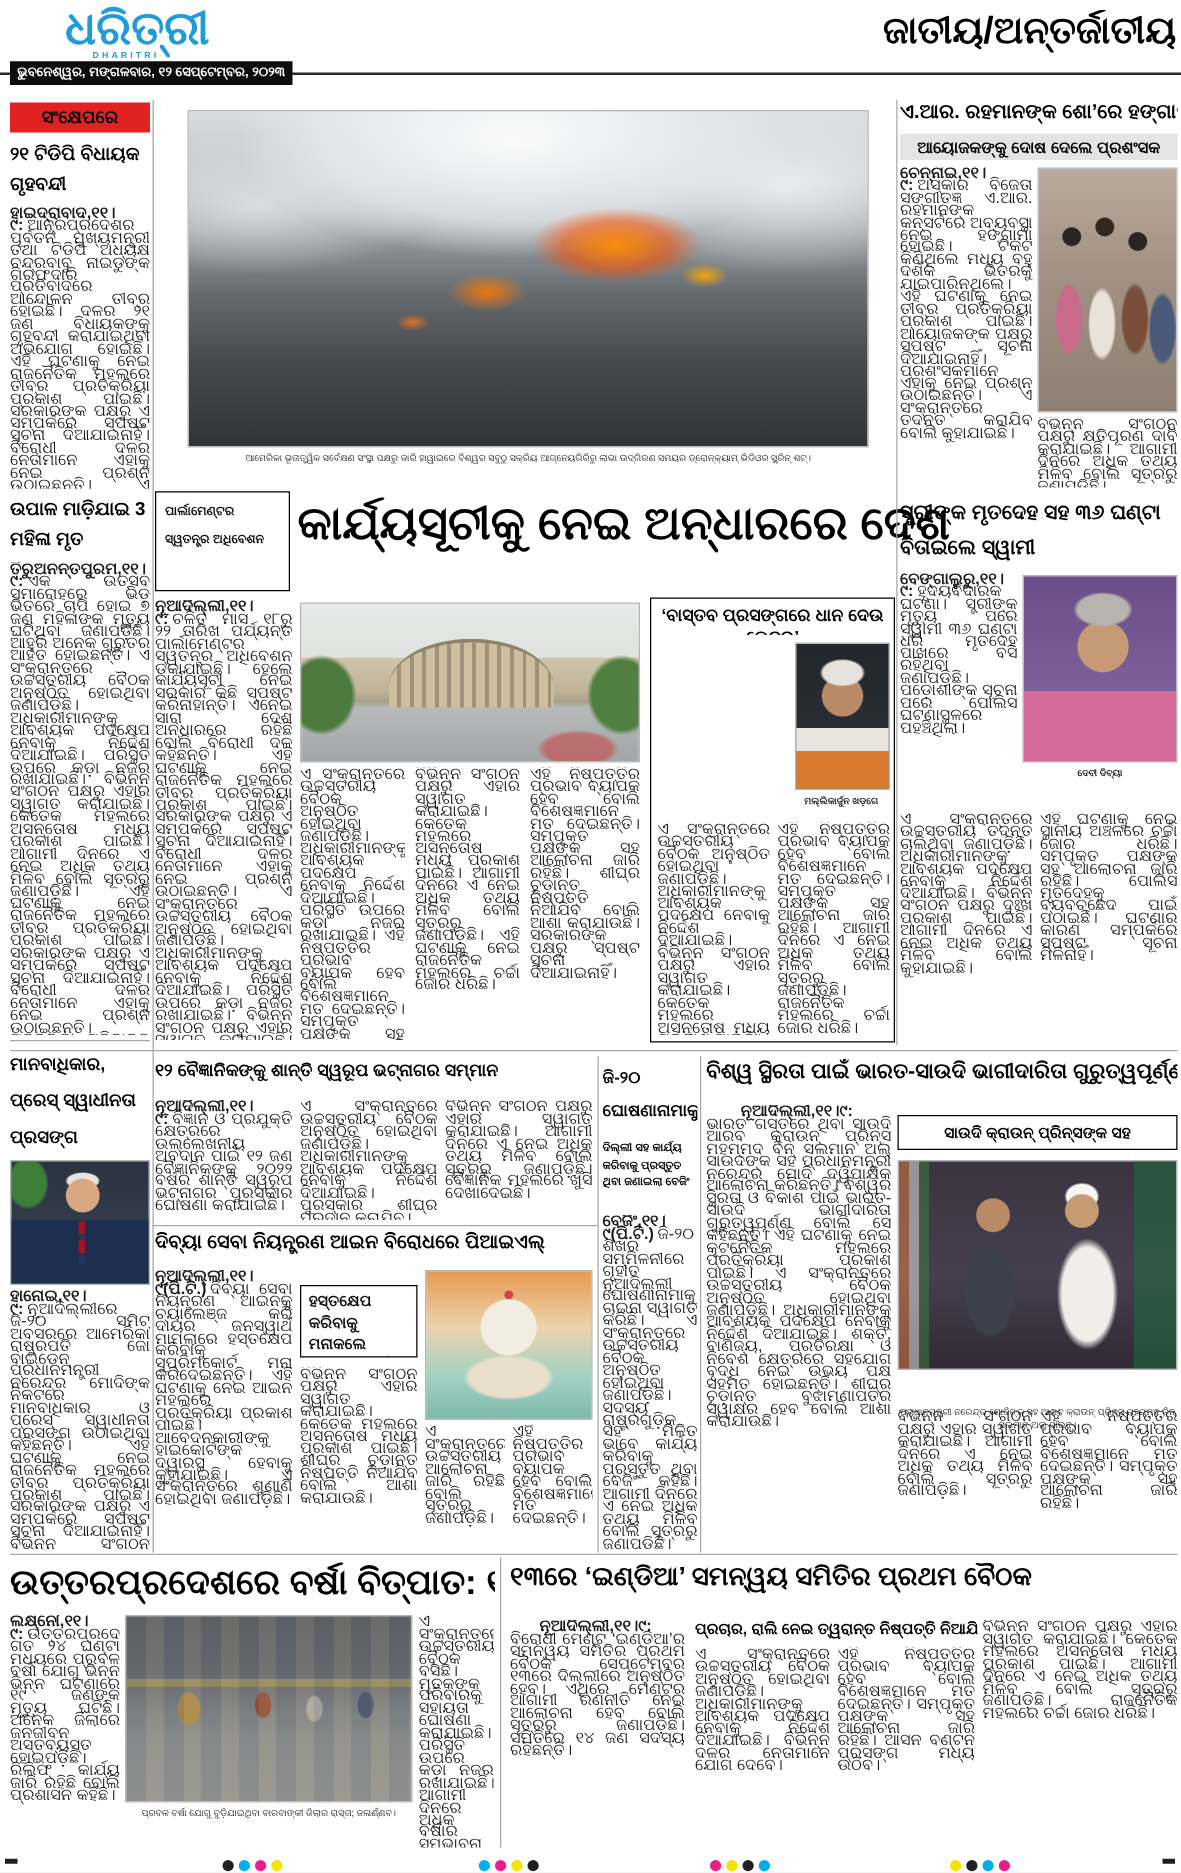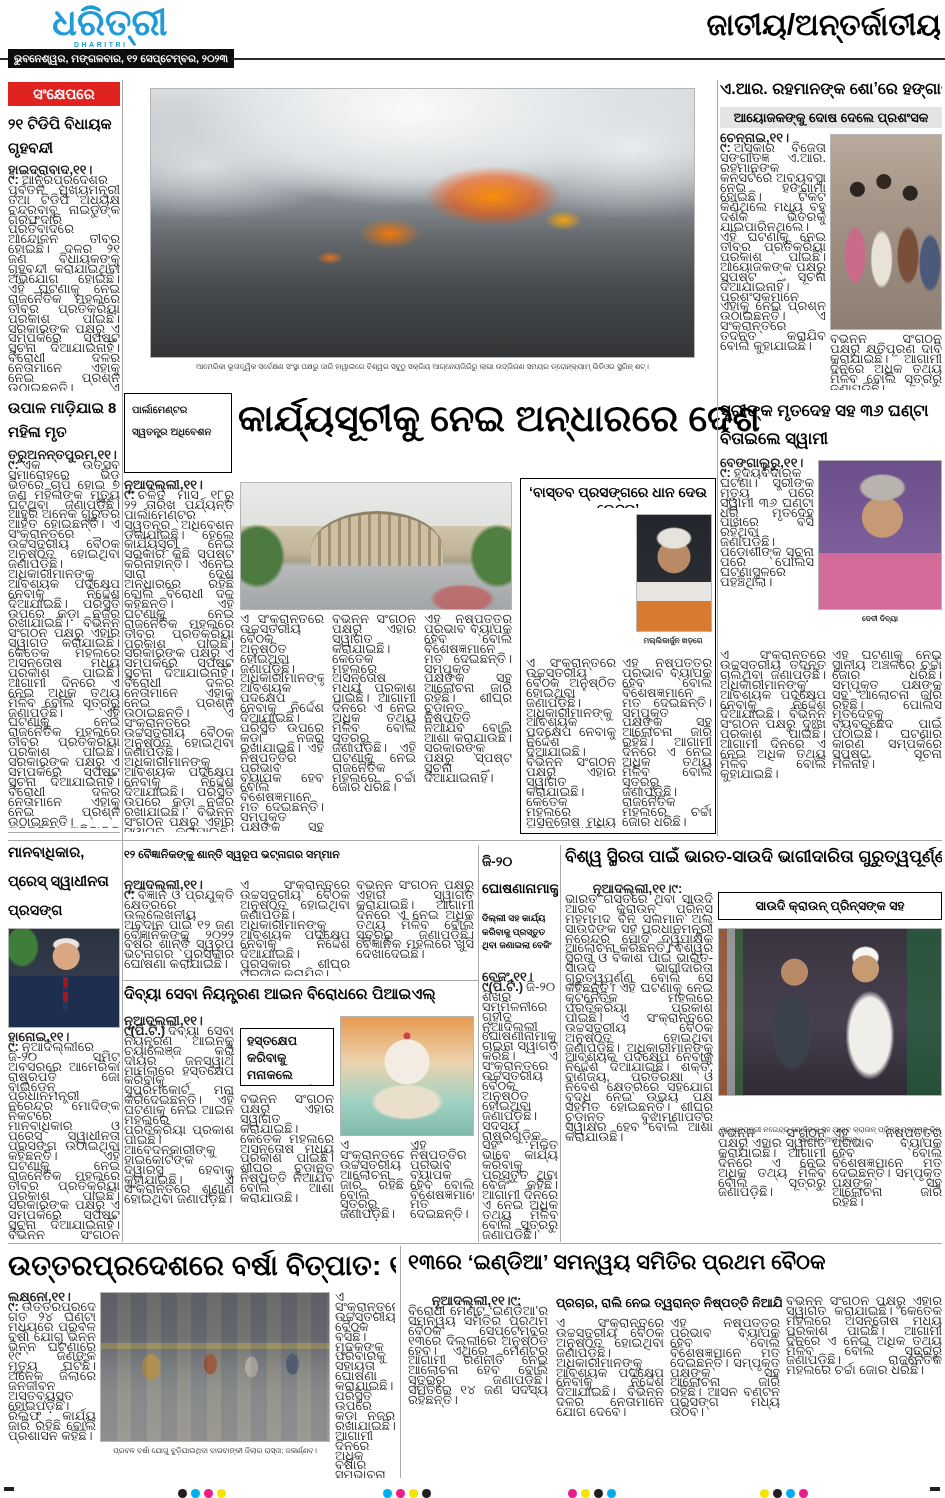--- a/index.html
+++ b/index.html
@@ -22,28 +22,28 @@
 <body>
 
 <div class="page">
 
   <div class="abs" style="left:52px;top:2px;font-size:37px;font-weight:bold;color:#1f9bd7;">ଧରିତ୍ରୀ</div>
   <div class="abs" style="left:74px;top:41px;font-size:7px;font-weight:bold;letter-spacing:2.5px;color:#1f9bd7;">DHARITRI</div>
   <div class="abs hr" style="left:0;top:58px;width:945px;height:2px;background:#2b2b2b;"></div>
   <div class="abs" style="left:8px;top:49px;width:226px;height:19px;background:#0d0d0d;color:#fff;font-size:10.5px;font-weight:bold;text-align:center;line-height:19px;overflow:hidden;">ଭୁବନେଶ୍ୱର, ମଙ୍ଗଳବାର, ୧୨ ସେପ୍ଟେମ୍ବର, ୨୦୨୩</div>
   <div class="abs hl" style="right:4px;top:8px;width:480px;font-size:30px;text-align:right;">ଜାତୀୟ/ଅନ୍ତର୍ଜାତୀୟ</div>
 
-  <div class="abs" style="left:8px;top:82px;width:112px;height:24px;background:#e02321;color:#ffffff;font-weight:bold;font-size:14.5px;text-align:center;line-height:24px;overflow:hidden;">ସଂକ୍ଷେପରେ</div>
+  <div class="abs" style="left:8px;top:82px;width:112px;height:24px;background:#e02321;color:#000000;font-weight:bold;font-size:14.5px;text-align:center;line-height:24px;overflow:hidden;">ସଂକ୍ଷେପରେ</div>
 
   <div class="abs hl" style="left:8px;top:112px;width:112px;height:50px;font-size:15px;line-height:24px;">୨୧ ଟିଡିପି ବିଧାୟକ ଗୃହବନ୍ଦୀ</div>
   <div class="abs body" style="left:8px;top:165px;width:112px;height:226px;">
     <span class="dl">ହାଇଦ୍ରାବାଦ,୧୧।୯:</span><span>ଆନ୍ଧ୍ରପ୍ରଦେଶର ପୂର୍ବତନ ମୁଖ୍ୟମନ୍ତ୍ରୀ ତଥା ଟିଡିପି ଅଧ୍ୟକ୍ଷ ଚନ୍ଦ୍ରବାବୁ ନାଇଡୁଙ୍କ ଗିରଫଦାରି ପ୍ରତିବାଦରେ ଆନ୍ଦୋଳନ ତୀବ୍ର ହୋଇଛି। ଦଳର ୨୧ ଜଣ ବିଧାୟକଙ୍କୁ ଗୃହବନ୍ଦୀ କରାଯାଇଥିବା ଅଭିଯୋଗ ହୋଇଛି। ଏହି ଘଟଣାକୁ ନେଇ ରାଜନୈତିକ ମହଲରେ ତୀବ୍ର ପ୍ରତିକ୍ରିୟା ପ୍ରକାଶ ପାଇଛି। ସରକାରଙ୍କ ପକ୍ଷରୁ ଏ ସମ୍ପର୍କରେ ସ୍ପଷ୍ଟ ସୂଚନା ଦିଆଯାଇନାହିଁ। ବିରୋଧୀ ଦଳର ନେତାମାନେ ଏହାକୁ ନେଇ ପ୍ରଶ୍ନ ଉଠାଇଛନ୍ତି। ଏ ସଂକ୍ରାନ୍ତରେ ଉଚ୍ଚସ୍ତରୀୟ ବୈଠକ ଅନୁଷ୍ଠିତ ହୋଇଥିବା ଜଣାପଡ଼ିଛି। ଅଧିକାରୀମାନଙ୍କୁ ଆବଶ୍ୟକ ପଦକ୍ଷେପ ନେବାକୁ ନିର୍ଦ୍ଦେଶ ଦିଆଯାଇଛି। ପରିସ୍ଥିତି ଉପରେ କଡ଼ା ନଜର ରଖାଯାଇଛି।</span>
   </div>
 
-  <div class="abs hl" style="left:8px;top:396px;width:112px;height:50px;font-size:15px;line-height:24px;">ଉପାଳ ମାଡ଼ିଯାଇ 8 ମହିଳା ମୃତ</div>
+  <div class="abs hl" style="left:8px;top:396px;width:112px;height:50px;font-size:15px;line-height:24px;">ଉପାଳ ମାଡ଼ିଯାଇ 3 ମହିଳା ମୃତ</div>
   <div class="abs body" style="left:8px;top:450px;width:112px;height:378px;">
     <span class="dl">ତିରୁଅନନ୍ତପୁରମ,୧୧।୯:</span><span>ଏକ ଉତ୍ସବ ସମାରୋହରେ ଭିଡ଼ ଭିତରେ ଚାପି ହୋଇ ୭ ଜଣ ମହିଳାଙ୍କ ମୃତ୍ୟୁ ଘଟିଥିବା ଜଣାପଡ଼ିଛି। ଆହୁରି ଅନେକ ଗୁରୁତର ଆହତ ହୋଇଛନ୍ତି। ଏ ସଂକ୍ରାନ୍ତରେ ଉଚ୍ଚସ୍ତରୀୟ ବୈଠକ ଅନୁଷ୍ଠିତ ହୋଇଥିବା ଜଣାପଡ଼ିଛି। ଅଧିକାରୀମାନଙ୍କୁ ଆବଶ୍ୟକ ପଦକ୍ଷେପ ନେବାକୁ ନିର୍ଦ୍ଦେଶ ଦିଆଯାଇଛି। ପରିସ୍ଥିତି ଉପରେ କଡ଼ା ନଜର ରଖାଯାଇଛି। ବିଭିନ୍ନ ସଂଗଠନ ପକ୍ଷରୁ ଏହାର ସ୍ୱାଗତ କରାଯାଇଛି। କେତେକ ମହଲରେ ଅସନ୍ତୋଷ ମଧ୍ୟ ପ୍ରକାଶ ପାଇଛି। ଆଗାମୀ ଦିନରେ ଏ ନେଇ ଅଧିକ ତଥ୍ୟ ମିଳିବ ବୋଲି ସୂତ୍ରରୁ ଜଣାପଡ଼ିଛି। ଏହି ଘଟଣାକୁ ନେଇ ରାଜନୈତିକ ମହଲରେ ତୀବ୍ର ପ୍ରତିକ୍ରିୟା ପ୍ରକାଶ ପାଇଛି। ସରକାରଙ୍କ ପକ୍ଷରୁ ଏ ସମ୍ପର୍କରେ ସ୍ପଷ୍ଟ ସୂଚନା ଦିଆଯାଇନାହିଁ। ବିରୋଧୀ ଦଳର ନେତାମାନେ ଏହାକୁ ନେଇ ପ୍ରଶ୍ନ ଉଠାଇଛନ୍ତି। ମୃତକଙ୍କ ପରିବାରକୁ ସହାୟତା ଘୋଷଣା କରାଯାଇଛି।</span>
   </div>
 
   <div class="abs hr" style="left:8px;top:832px;width:112px;"></div>
 
   <div class="abs hl" style="left:8px;top:838px;width:112px;height:88px;font-size:14.5px;line-height:29px;">ମାନବାଧିକାର, ପ୍ରେସ୍ ସ୍ୱାଧୀନତା ପ୍ରସଙ୍ଗ ଉଠାଇଥିଲେ ବାଇଡେନ୍</div>
   <div class="abs photo" style="left:8px;top:928px;width:112px;height:100px;background:
       radial-gradient(circle 13px at 52% 28%,#d9a883 0 13px,transparent 14px),
       radial-gradient(ellipse 20px 10px at 52% 16%,#e8e3de 0 60%,transparent 70%),
@@ -126,21 +126,21 @@
       radial-gradient(ellipse 34px 20px at 52% 18%, #b9b3ad 0 60%, transparent 70%),
       radial-gradient(circle 20px at 52% 38%, #c59a74 0 20px, transparent 21px),
       linear-gradient(180deg, transparent 0 62%, #d46a9a 62% 100%),
       linear-gradient(180deg, #6b4f8a 0%, #7d5f9a 60%, #5d4478 100%);"></div>
   <div class="abs cap" style="left:818px;top:614px;width:124px;text-align:center;font-weight:bold;">ଦେବୀ ଦିବ୍ୟା</div>
   <div class="abs body" style="left:720px;top:650px;width:106px;height:184px;">ଏ ସଂକ୍ରାନ୍ତରେ ଉଚ୍ଚସ୍ତରୀୟ ତଦନ୍ତ ଚାଲିଥିବା ଜଣାପଡ଼ିଛି। ଅଧିକାରୀମାନଙ୍କୁ ଆବଶ୍ୟକ ପଦକ୍ଷେପ ନେବାକୁ ନିର୍ଦ୍ଦେଶ ଦିଆଯାଇଛି। ବିଭିନ୍ନ ସଂଗଠନ ପକ୍ଷରୁ ଦୁଃଖ ପ୍ରକାଶ ପାଇଛି। ଆଗାମୀ ଦିନରେ ଏ ନେଇ ଅଧିକ ତଥ୍ୟ ମିଳିବ ବୋଲି କୁହାଯାଇଛି।</div>
   <div class="abs body" style="left:832px;top:650px;width:110px;height:184px;">ଏହି ଘଟଣାକୁ ନେଇ ସ୍ଥାନୀୟ ଅଞ୍ଚଳରେ ଚର୍ଚ୍ଚା ଜୋର ଧରିଛି। ସମ୍ପୃକ୍ତ ପକ୍ଷଙ୍କ ସହ ଆଲୋଚନା ଜାରି ରହିଛି। ପୋଲିସ ମୃତଦେହକୁ ବ୍ୟବଚ୍ଛେଦ ପାଇଁ ପଠାଇଛି। ଘଟଣାର କାରଣ ସମ୍ପର୍କରେ ସ୍ପଷ୍ଟ ସୂଚନା ମିଳିନାହିଁ।</div>
 
   <div class="abs hr" style="left:8px;top:840px;width:934px;"></div>
 
-  <div class="abs hl nowrap" style="left:124px;top:848px;width:352px;height:26px;font-size:11px;">୧୨ ବୈଜ୍ଞାନିକଙ୍କୁ ଶାନ୍ତି ସ୍ୱରୂପ ଭଟ୍ନାଗର ସମ୍ମାନ</div>
+  <div class="abs hl nowrap" style="left:124px;top:848px;width:352px;height:26px;font-size:14px;">୧୨ ବୈଜ୍ଞାନିକଙ୍କୁ ଶାନ୍ତି ସ୍ୱରୂପ ଭଟ୍ନାଗର ସମ୍ମାନ</div>
   <div class="abs body" style="left:124px;top:880px;width:110px;height:96px;">
     <span class="dl">ନୂଆଦିଲ୍ଲୀ,୧୧।୯:</span><span>ବିଜ୍ଞାନ ଓ ପ୍ରଯୁକ୍ତି କ୍ଷେତ୍ରରେ ଉଲ୍ଲେଖନୀୟ ଅବଦାନ ପାଇଁ ୧୨ ଜଣ ବୈଜ୍ଞାନିକଙ୍କୁ ୨୦୨୨ ବର୍ଷର ଶାନ୍ତି ସ୍ୱରୂପ ଭଟ୍ନାଗର ପୁରସ୍କାର ଘୋଷଣା କରାଯାଇଛି।</span>
   </div>
   <div class="abs body" style="left:240px;top:880px;width:110px;height:96px;">ଏ ସଂକ୍ରାନ୍ତରେ ଉଚ୍ଚସ୍ତରୀୟ ବୈଠକ ଅନୁଷ୍ଠିତ ହୋଇଥିବା ଜଣାପଡ଼ିଛି। ଅଧିକାରୀମାନଙ୍କୁ ଆବଶ୍ୟକ ପଦକ୍ଷେପ ନେବାକୁ ନିର୍ଦ୍ଦେଶ ଦିଆଯାଇଛି। ପୁରସ୍କାର ଶୀଘ୍ର ପ୍ରଦାନ କରାଯିବ।</div>
   <div class="abs body" style="left:356px;top:880px;width:118px;height:96px;">ବିଭିନ୍ନ ସଂଗଠନ ପକ୍ଷରୁ ଏହାର ସ୍ୱାଗତ କରାଯାଇଛି। ଆଗାମୀ ଦିନରେ ଏ ନେଇ ଅଧିକ ତଥ୍ୟ ମିଳିବ ବୋଲି ସୂତ୍ରରୁ ଜଣାପଡ଼ିଛି। ବୈଜ୍ଞାନିକ ମହଲରେ ଖୁସି ଦେଖାଦେଇଛି।</div>
 
   <div class="abs hr" style="left:122px;top:980px;width:356px;"></div>
 
   <div class="abs hl nowrap" style="left:124px;top:985px;width:354px;height:26px;font-size:15.5px;">ଦିବ୍ୟା ସେବା ନିୟନ୍ତ୍ରଣ ଆଇନ ବିରୋଧରେ ପିଆଇଏଲ୍</div>
   <div class="abs body" style="left:124px;top:1016px;width:110px;height:224px;">

